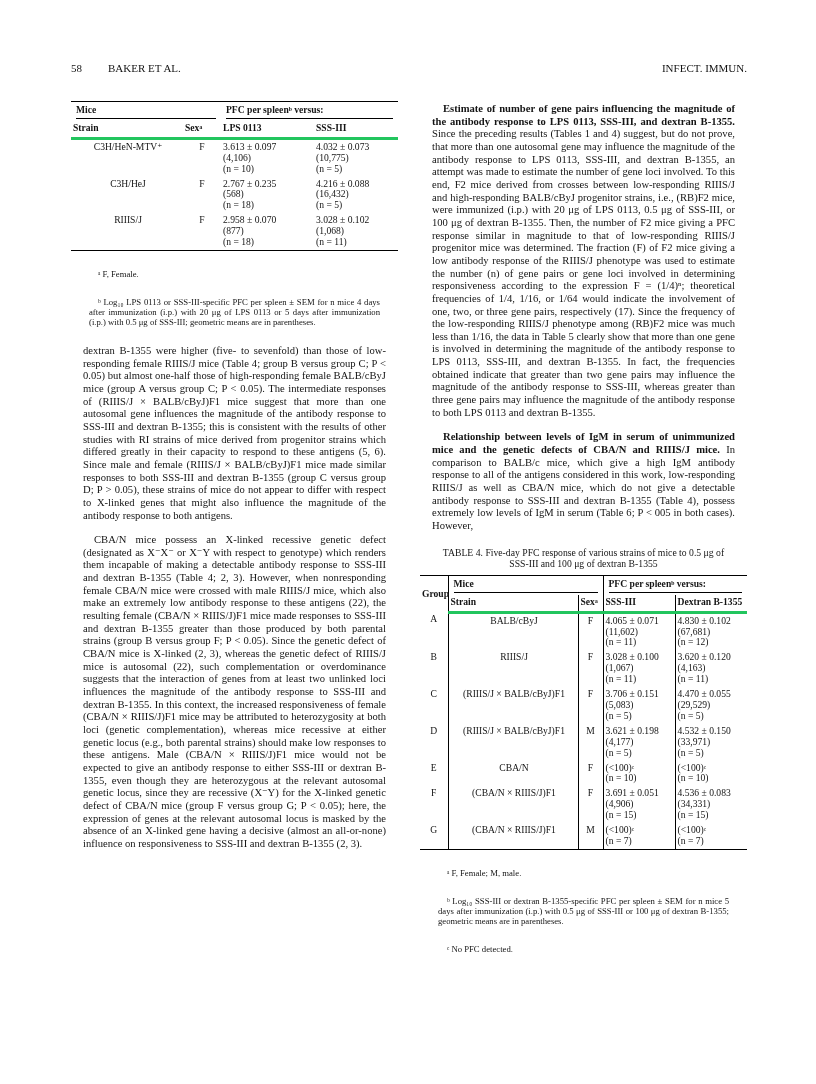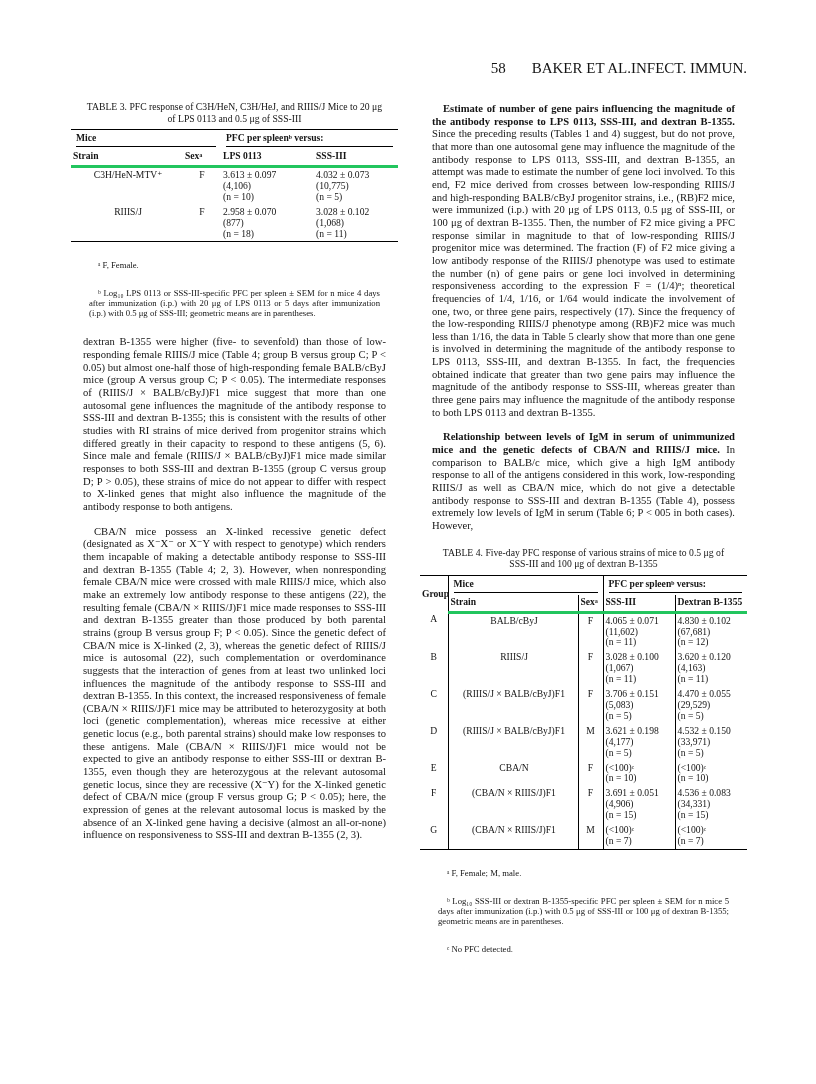--- a/index.html
+++ b/index.html
@@ -5,21 +5,21 @@
   * { box-sizing: border-box; }
   html, body { margin: 0; padding: 0; background: #ffffff; }
   .page {
     width: 816px; height: 1084px; background: #ffffff; position: relative;
     font-family: "Liberation Serif", "DejaVu Serif", serif; color: #141414;
     overflow: hidden;
   }
   .content { position: absolute; left: 71px; top: 62px; width: 676px; }
 
   
-  .runhead { display: flex; justify-content: flex-end; font-size: 15px; line-height: 12px; }
+  .runhead { display: flex; justify-content: space-between; font-size: 11px; line-height: 12px; }
   .runhead .lft { display: flex; }
   .runhead .pgnum { margin-right: 26px; }
 
   
   .columns { display: flex; gap: 22px; margin-top: 17px; }
   .col { width: 327px; }
 
   
   p.body { margin: 12px; font-size: 10.6px; line-height: 12.65px; text-align: justify; }
   p.body.indent { text-indent: 11px; }
@@ -60,21 +60,20 @@
         <span>BAKER ET AL.</span>
       </div>
       <div>INFECT. IMMUN.</div>
     </div>
 
     <div class="columns">
 
       <div class="col">
 
         <div class="tblock">
-          <div class="tcaption">TABLE 3. PFC response of C3H/HeN, C3H/HeJ, and RIIIS/J Mice to 20 μg of LPS 0113 and 0.5 μg of SSS-III</div>
           <table class="tbl t3">
             <colgroup>
               <col style="width:112px">
                 <col style="width:38px">
                 <col style="width:93px">
                 <col style="width:84px">
             </colgroup>
             <thead>
               <tr>
                 <th colspan="2">
@@ -93,20 +92,30 @@
             </thead>
             <tbody>
               <tr>
                 <td class="strain">C3H/HeN-MTV⁺</td>
                 <td class="sexcol">F</td>
                 <td class="num">3.613 ± 0.097
 (4,106)
 (n = 10)</td>
                 <td class="num">4.032 ± 0.073
 (10,775)
+(n = 5)</td>
+              </tr>
+              <tr>
+                <td class="strain">C3H/HeJ</td>
+                <td class="sexcol">F</td>
+                <td class="num">2.767 ± 0.235
+(568)
+(n = 18)</td>
+                <td class="num">4.216 ± 0.088
+(16,432)
 (n = 5)</td>
               </tr>
               <tr>
                 <td class="strain">RIIIS/J</td>
                 <td class="sexcol">F</td>
                 <td class="num">2.958 ± 0.070
 (877)
 (n = 18)</td>
                 <td class="num">3.028 ± 0.102
 (1,068)

